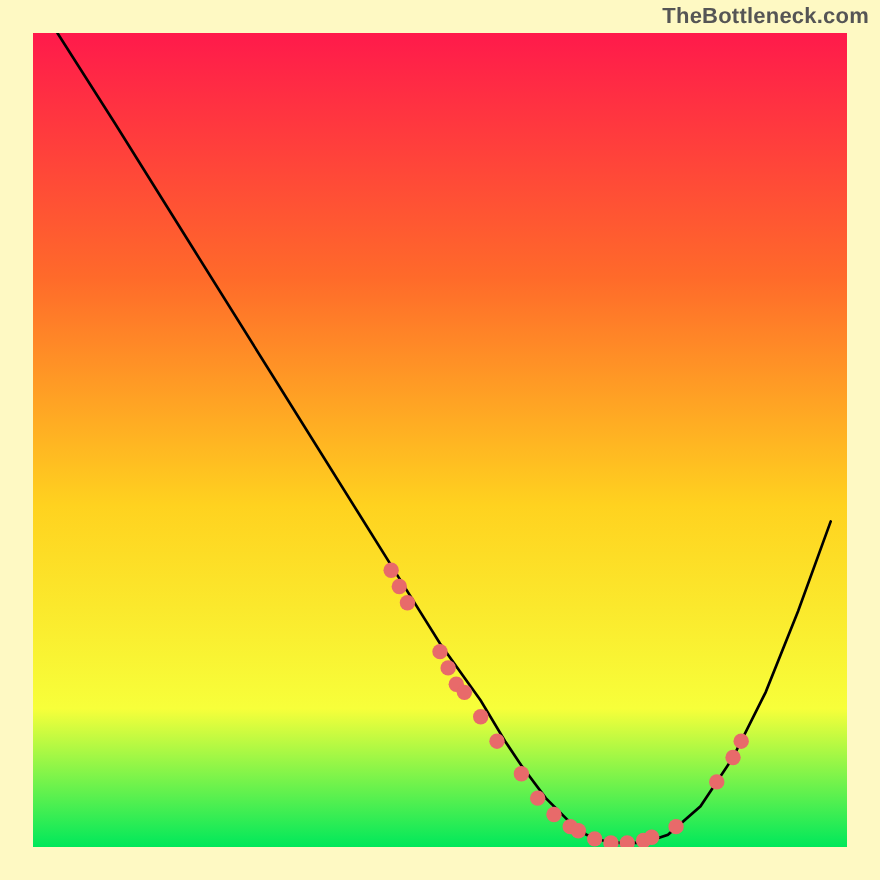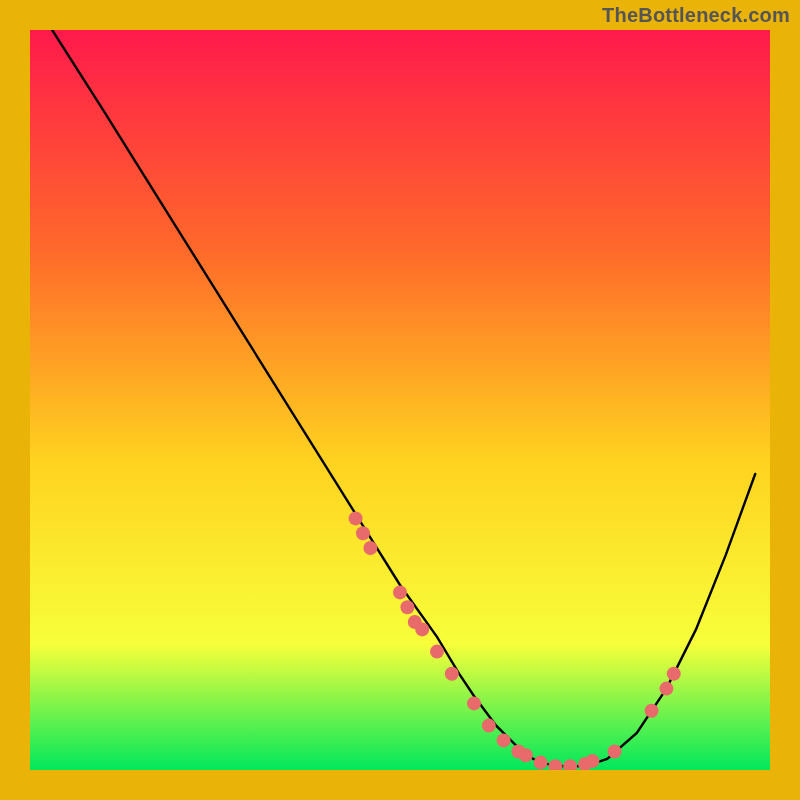--- a/index.html
+++ b/index.html
@@ -8,21 +8,21 @@
     width: 800px;
     height: 800px;
     background: #000;
     overflow: hidden;
     font-family: Arial, Helvetica, sans-serif;
   }
   .stage {
     position: relative;
     width: 800px;
     height: 800px;
-    background: #eab308;
+    background: #fef9c3;
   }
   .watermark {
     position: absolute;
     top: 4px;
     right: 10px;
     color: #555;
     font-size: 20px;
     font-weight: 600;
     letter-spacing: 0.2px;
     z-index: 5;

